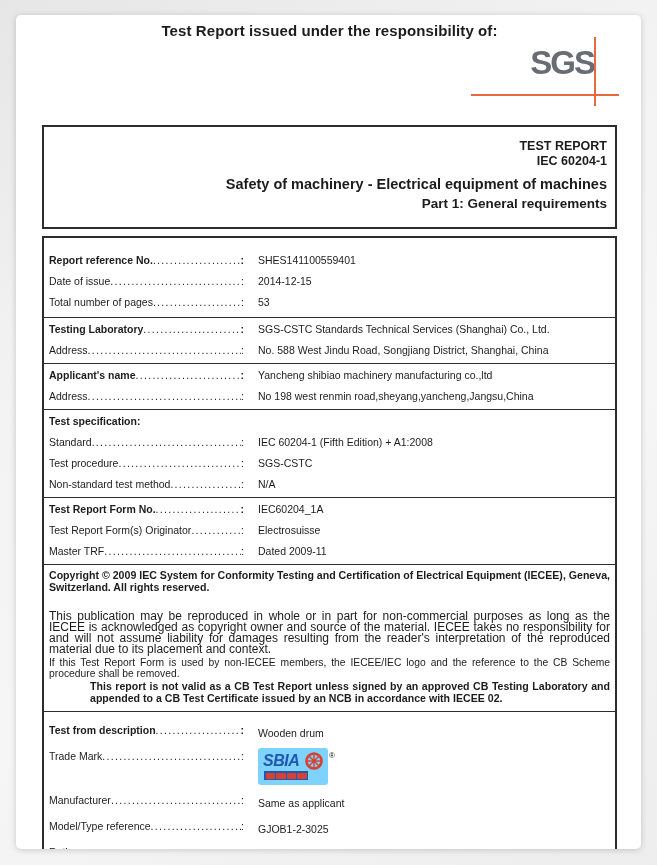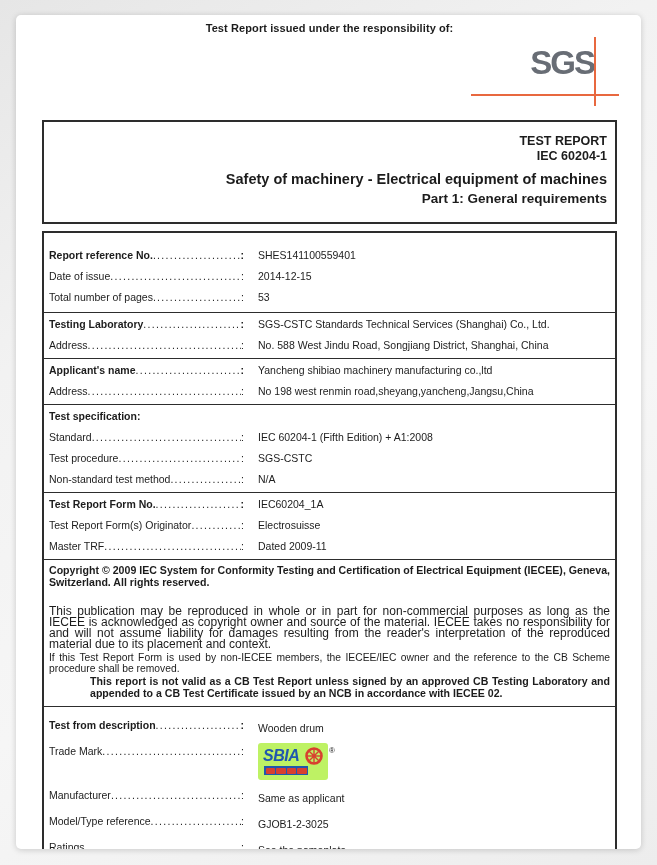--- a/index.html
+++ b/index.html
@@ -12,21 +12,21 @@
   }
   .page {
     position:absolute; left:16px; top:15px; width:625px; height:834px;
     background:#ffffff; border-radius:5px;
     box-shadow:0 1px 6px rgba(0,0,0,0.18);
     overflow:hidden;
   }
   .content { position:relative; width:100%; height:100%; padding:0 24px 0 26px; }
 
   .resp-line {
-    text-align:center; font-size:11px; font-weight:bold; padding-top:7px;
+    text-align:center; font-size:15px; font-weight:bold; padding-top:7px;
     letter-spacing:0.1px;
   }
 
   
   .sgs-logo { position:absolute; top:22px; left:443px; width:162px; height:80px; }
   .sgs-text {
     position:absolute; top:9px; right:27px;
     font-size:33px; font-weight:bold; line-height:1; letter-spacing:-2px;
   }
   .sgs-vline { position:absolute; width:2px; height:69px; top:0; left:135px; }
@@ -229,42 +229,42 @@
                 <span>:</span>
               </div>
               <div class="cell-value">Dated 2009-11</div>
             </div>
           </div>
         </div>
 
       <div class="copyright">
         <p class="cr-bold">Copyright © 2009 IEC System for Conformity Testing and Certification of Electrical Equipment (IECEE), Geneva, Switzerland. All rights reserved.</p>
         <p class="cr-small">This publication may be reproduced in whole or in part for non-commercial purposes as long as the IECEE is acknowledged as copyright owner and source of the material. IECEE takes no responsibility for and will not assume liability for damages resulting from the reader's interpretation of the reproduced material due to its placement and context.</p>
-        <p class="cr-norm">If this Test Report Form is used by non-IECEE members, the IECEE/IEC owner and the reference to the CB Scheme procedure shall be removed.</p>
+        <p class="cr-norm">If this Test Report Form is used by non-IECEE members, the IECEE/IEC logo and the reference to the CB Scheme procedure shall be removed.</p>
         <p class="cr-bold2">This report is not valid as a CB Test Report unless signed by an approved CB Testing Laboratory and appended to a CB Test Certificate issued by an NCB in accordance with IECEE 02.</p>
       </div>
 
       <div id="groups-bottom" class="last-groups">
           <div class="group">
             <div class="row tall">
               <div class="cell-label b">
                 <span class="lt">Test from description</span>
                 <span class="dots"></span>
                 <span>:</span>
               </div>
               <div class="cell-value">Wooden drum</div>
             </div>
             <div class="row logo-row">
               <div class="cell-label">
                 <span class="lt">Trade Mark</span>
                 <span class="dots"></span>
                 <span>:</span>
               </div>
               <div class="cell-value">
-  <div class="tm" style="background: #bef264;">
+  <div class="tm" style="background: #7dd3fc;">
     <span class="tm-sbia" style="color: rgb(33, 87, 174);">SBIA</span>
     <span class="tm-reg">®</span>
     <span class="tm-wheel">
       <svg viewBox="0 0 20 20" width="20" height="20">
         <circle cx="10" cy="10" r="7.5" fill="none" stroke="#d8402f" stroke-width="2.6"></circle>
         <circle cx="10" cy="10" r="1.8" fill="#d8402f"></circle>
         <g stroke="#d8402f" stroke-width="1.4">
           <line x1="10" y1="3" x2="10" y2="17"></line>
           <line x1="3" y1="10" x2="17" y2="10"></line>
           <line x1="5.2" y1="5.2" x2="14.8" y2="14.8"></line>

